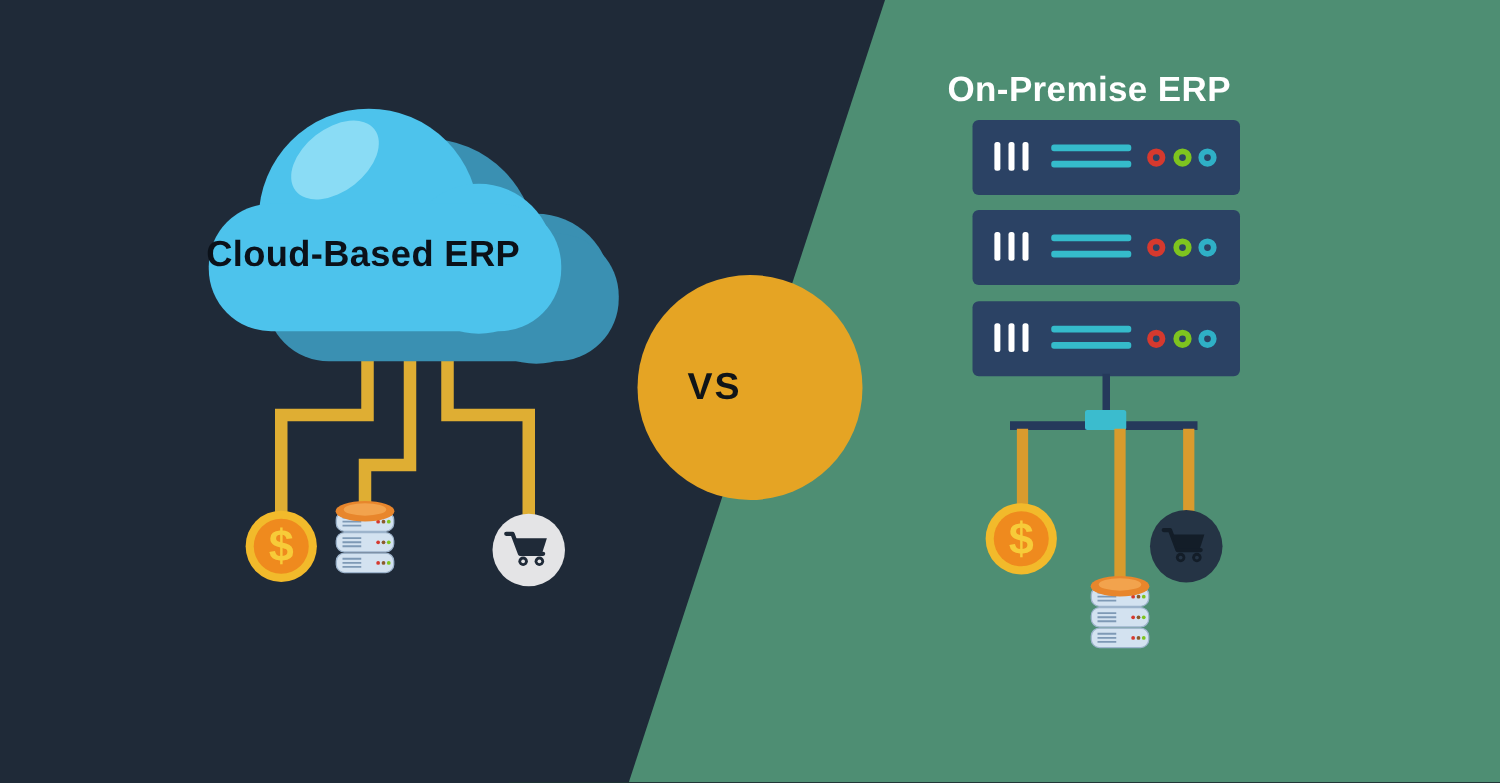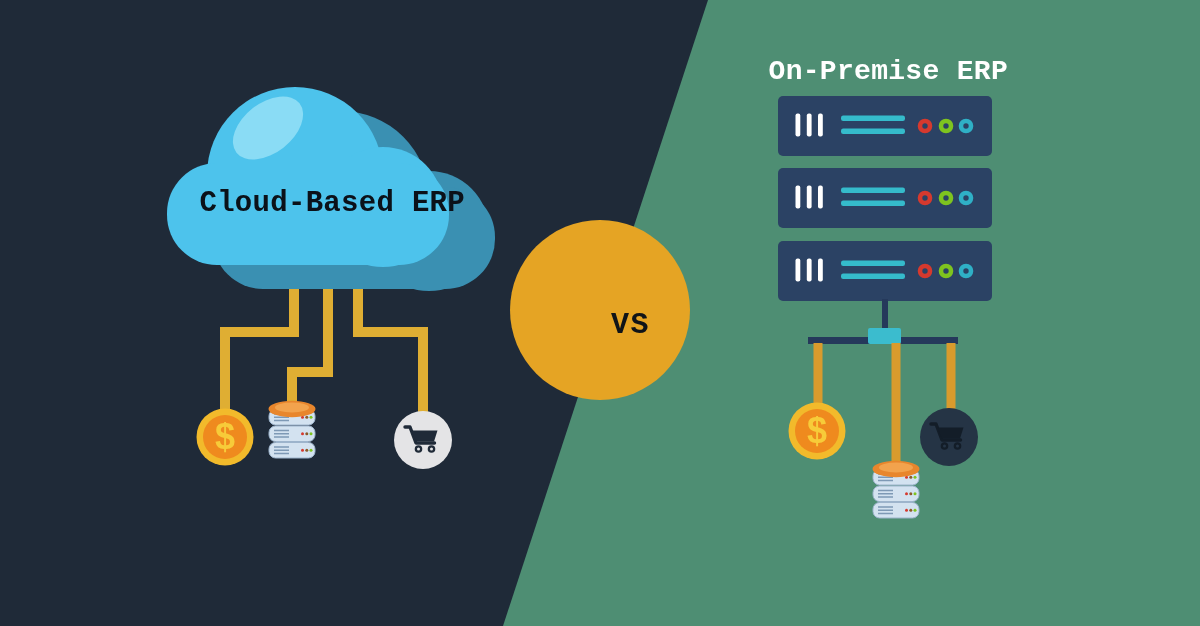--- a/index.html
+++ b/index.html
@@ -15,44 +15,42 @@
     background: var(--bg-dark);
   }
   .bg-right {
     position:absolute; inset:0;
     background: var(--bg-green);
     clip-path: polygon(708px 0, 1200px 0, 1200px 626px, 503px 626px);
   }
   svg.scene { position:absolute; left:0; top:0; }
   .overlay-text {
     position:absolute;
-    text-align:right;
+    text-align:left;
     font-weight:800;
     line-height:1.05;
     white-space:nowrap;
-    font-family:Liberation Mono, monospace;
   }
   .title-cloud {
     left:165px; top:189px; width:300px;
     font-size:29px;
     color: var(--text-dark);
     letter-spacing:0.3px;
   }
   .title-onprem {
     left:758px; top:57px; width:250px;
     font-size:28px;
     color: var(--text-light);
     letter-spacing:0.3px;
   }
   .vs-label {
     left:550px; top:294px; width:100px;
     font-size:30px;
     color:#101418;
     letter-spacing:1.5px;
-    margin-top:16px;
   }
 </style>
 </head>
 <body>
 
 <div class="canvas">
 
   <div class="bg-left"></div>
   <div class="bg-right"></div>
 

